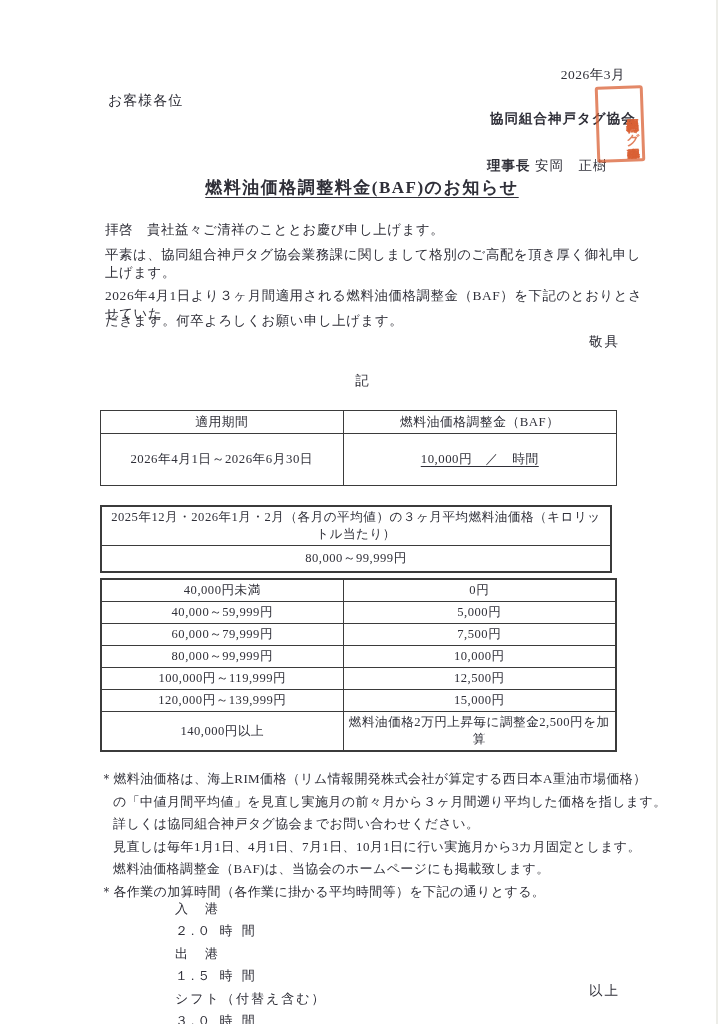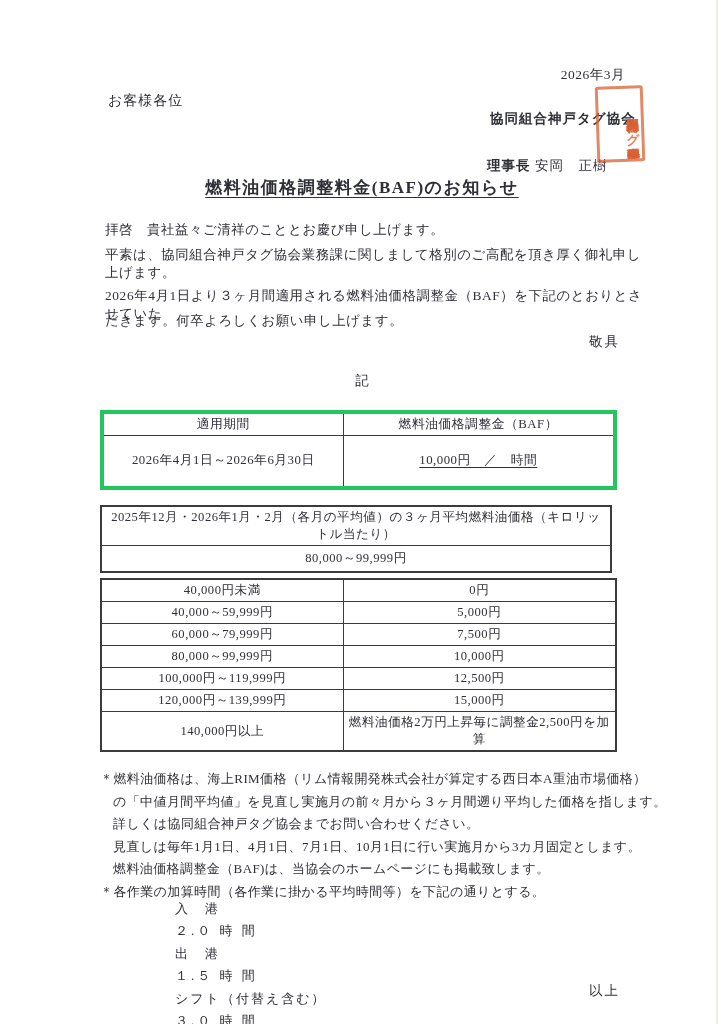--- a/index.html
+++ b/index.html
@@ -49,21 +49,21 @@
   .p3 { top:287px; }
   .p4 { top:312px; }
   .keigu { top:333px; right:104px; font-size:13.5px; letter-spacing:2px; }
   .ki { top:372px; left:0; width:100%; text-align:center; font-size:13.5px; }
   .ijou { top:982px; right:104px; font-size:13.5px; letter-spacing:2px; }
 
   table { border-collapse:collapse; table-layout:fixed; }
   td { border:1px solid #3b3b3b; text-align:center; vertical-align:middle;
        font-size:12.8px; letter-spacing:.5px; padding:2px 4px; }
   .t1 { top:410px; left:100px; width:517px; }
-  .t1 table { width:517px; border:4px solid #22c55e; }
+  .t1 table { width:517px; border:1px solid #22c55e; }
   .t1 .hrow td { height:23px; }
   .t1 .drow td { height:52px; }
   .t1 .c1 { width:47%; }
   .underline { text-decoration:underline; text-underline-offset:3px; }
 
   .t2 { top:505px; left:100px; width:517px; }
   .t2 table { width:512px; border:2px solid #3b3b3b; }
   .t2 td { height:26px; font-size:12.6px; }
 
   .t3 { top:578px; left:100px; width:517px; }

